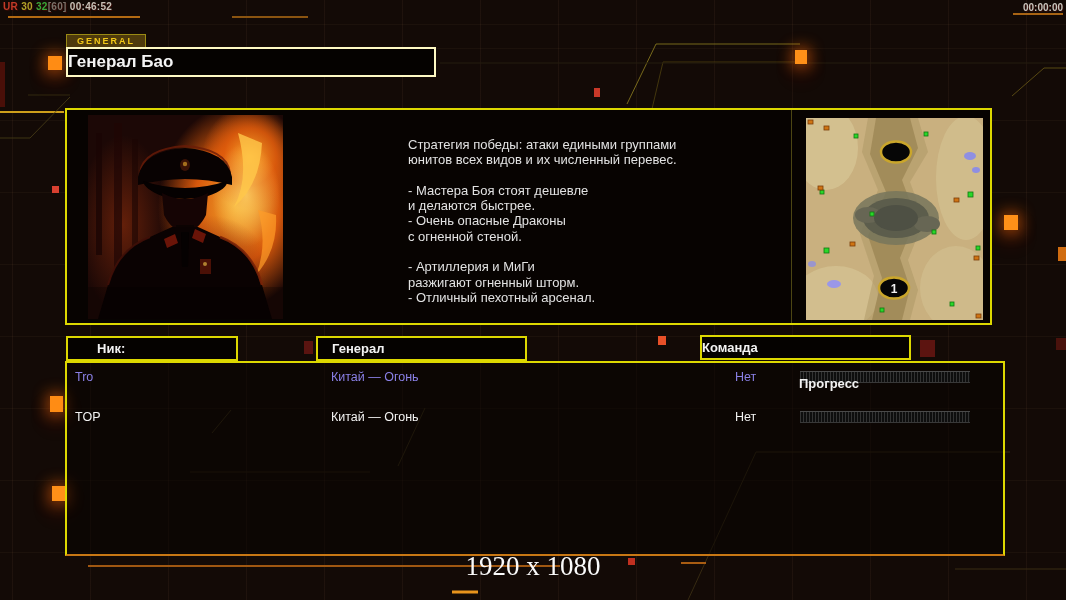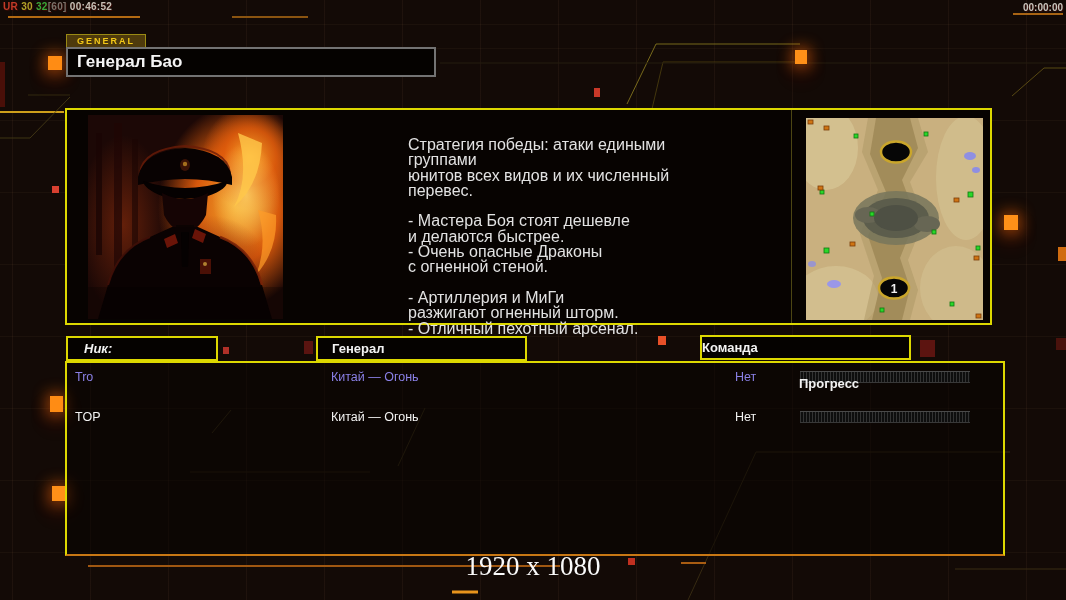--- a/index.html
+++ b/index.html
@@ -39,57 +39,57 @@
   
   .gen-tab {
     position:absolute; left:66px; top:34px; z-index:4;
     height:13px; line-height:12px; padding:0 10px;
     background:#4e3a0c; border:1px solid #9a8a14; border-bottom:none;
     color:#f2c818; font-size:9px; font-weight:bold; letter-spacing:2px;
   }
   .title-box {
     position:absolute; left:66px; top:47px; z-index:4;
     width:370px; height:30px; line-height:26px;
-    background:#050200; border:2px solid #737373;
-    color:#f4f4f4; font-size:17px; font-weight:bold; padding-left:9px;
+    background:#050200; border:2px solid #fef9c3;
+    color:#f4f4f4; font-size:17px; font-weight:bold; 
   }
 
   
   .main-panel {
     position:absolute; left:65px; top:108px; z-index:3;
     width:927px; height:217px;
     background:#070301; border:2px solid #ddd800;
   }
   .portrait {
     position:absolute; left:21px; top:5px; width:195px; height:204px;
     background:#000;
   }
   .portrait svg { display:block; width:195px; height:204px; }
   .strategy {
     position:absolute; left:341px; top:27px; width:290px;
-    font-size:16px; line-height:15.3px; color:#e2e2e2;
+    font-size:13px; line-height:15.3px; color:#e2e2e2;
     white-space:pre-line;
   }
   .map-divider {
     position:absolute; left:724px; top:0; width:1px; height:213px;
     background:rgba(190,180,50,0.38);
   }
   .minimap {
     position:absolute; left:739px; top:8px; width:177px; height:202px;
     background:#000;
   }
   .minimap svg { display:block; width:177px; height:202px; }
 
   
   .hdr-box {
     position:absolute; z-index:4; height:25px; line-height:21px;
     background:#050200; border:2px solid #ddd800;
     font-size:13px; font-weight:bold; color:#f2f2f2;
   }
-  .hdr-nick { left:66px; top:336px; width:152px; padding-left:16px;font-style:italic; }
+  .hdr-nick { left:66px; top:336px; width:172px; padding-left:29px; }
   .hdr-general { left:316px; top:336px; width:211px; padding-left:14px; }
   .hdr-team { left:700px; top:335px; width:211px; }
   .hdr-team .progress-label { position:absolute; left:97px; top:0; line-height:21px;margin-top:36px; }
 
   
   .list-panel {
     position:absolute; left:65px; top:361px; z-index:3;
     width:940px; height:195px;
     background:rgba(8,4,1,0.55);
     border:2px solid #ddd800; border-bottom-color:#c87714;

